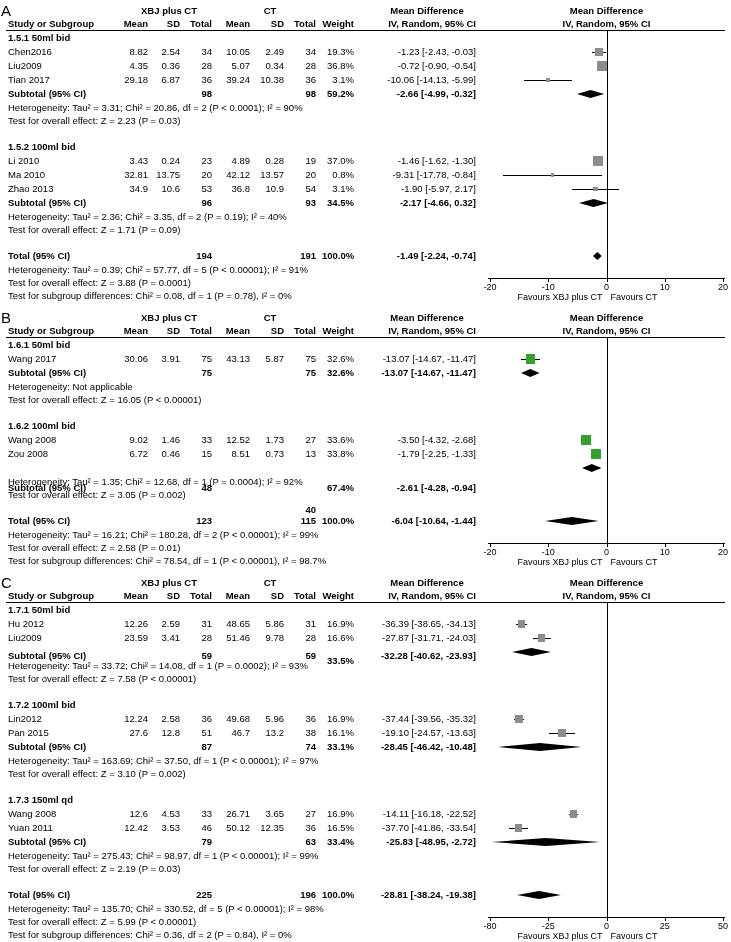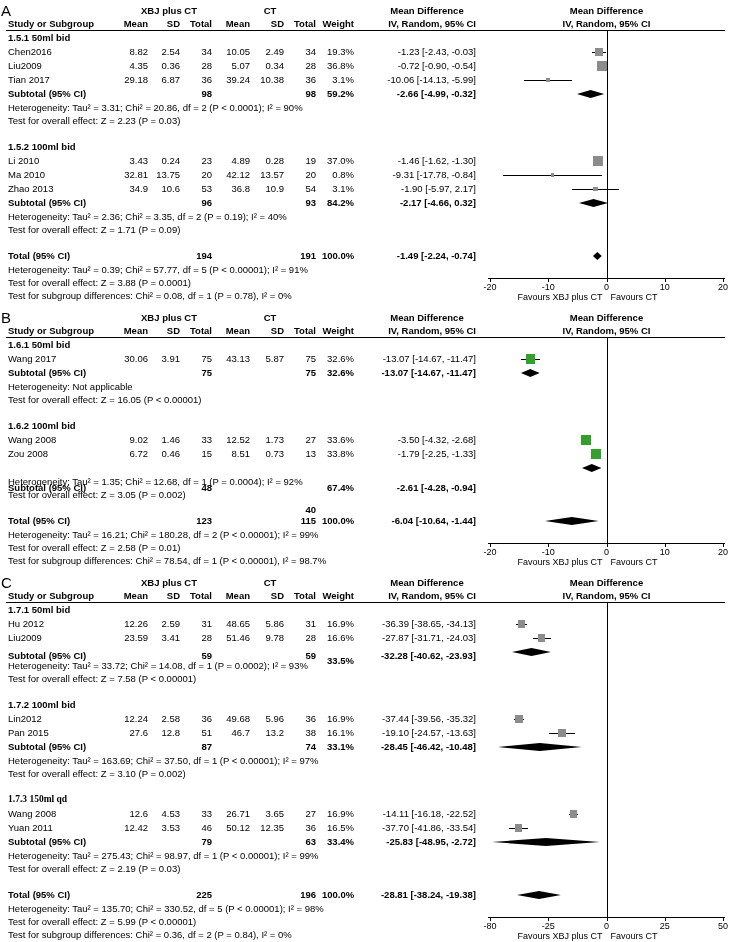--- a/index.html
+++ b/index.html
@@ -152,21 +152,21 @@
           <div class="c num">36.8</div>
           <div class="c num">10.9</div>
           <div class="c num">54</div>
           <div class="c wt">3.1%</div>
           <div class="c ci">-1.90 [-5.97, 2.17]</div>
         </div>
         <div class="row rst">
           <div class="c name b" style="grid-column: 1 / 4;">Subtotal (95% CI)</div>
           <div class="c num b" style="grid-column: 4;">96</div>
           <div class="c num b" style="grid-column: 7;">93</div>
-          <div class="c wt b" style="grid-column: 8;">84.2%</div>
+          <div class="c wt b" style="grid-column: 8;">34.5%</div>
           <div class="c ci b" style="grid-column: 9;">-2.17 [-4.66, 0.32]</div>
         </div>
         <div class="row rt">
           <div class="c" style="grid-column: 1 / -1;">Heterogeneity: Tau² = 2.36; Chi² = 3.35, df = 2 (P = 0.19); I² = 40%</div>
         </div>
         <div class="row rt">
           <div class="c" style="grid-column: 1 / -1;">Test for overall effect: Z = 1.71 (P = 0.09)</div>
         </div>
         <div class="row rsp"></div>
         <div class="row rst">
@@ -456,21 +456,21 @@
           <div class="c ci b" style="grid-column: 9;">-28.45 [-46.42, -10.48]</div>
         </div>
         <div class="row rt">
           <div class="c" style="grid-column: 1 / -1;">Heterogeneity: Tau² = 163.69; Chi² = 37.50, df = 1 (P &lt; 0.00001); I² = 97%</div>
         </div>
         <div class="row rt">
           <div class="c" style="grid-column: 1 / -1;">Test for overall effect: Z = 3.10 (P = 0.002)</div>
         </div>
         <div class="row rsp"></div>
         <div class="row rg">
-          <div class="c b" style="grid-column: 1 / -1; font-family: Liberation Serif, serif;">1.7.3 150ml qd</div>
+          <div class="c b" style="grid-column: 1 / -1;">1.7.3 150ml qd</div>
         </div>
         <div class="row rs">
           <div class="c name">Wang 2008</div>
           <div class="c num">12.6</div>
           <div class="c num">4.53</div>
           <div class="c num">33</div>
           <div class="c num">26.71</div>
           <div class="c num">3.65</div>
           <div class="c num">27</div>
           <div class="c wt">16.9%</div>

